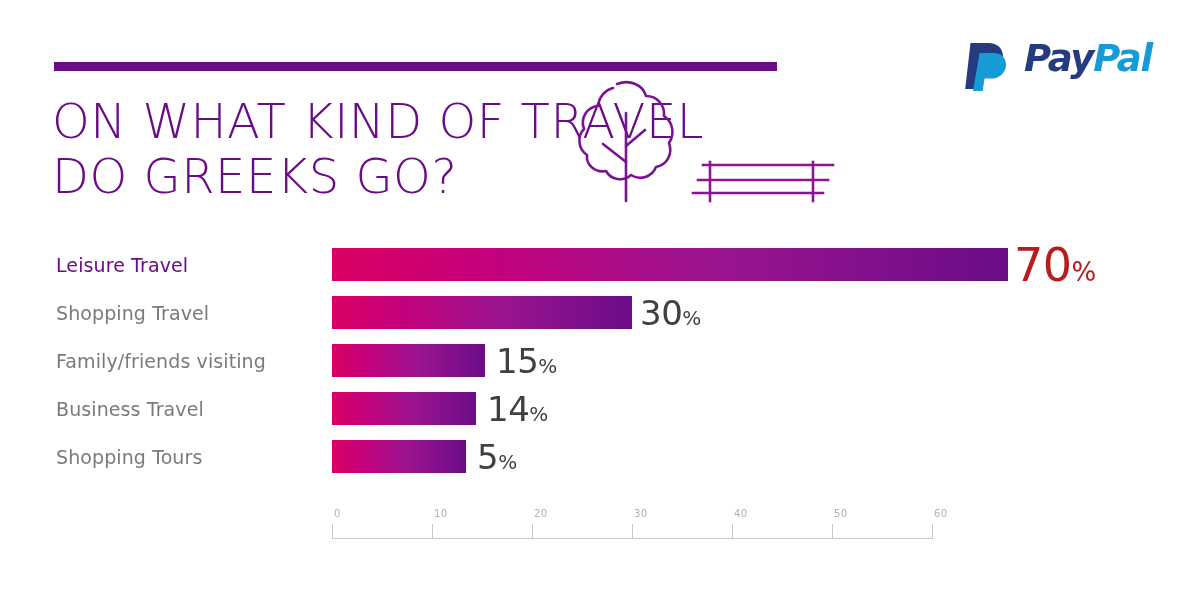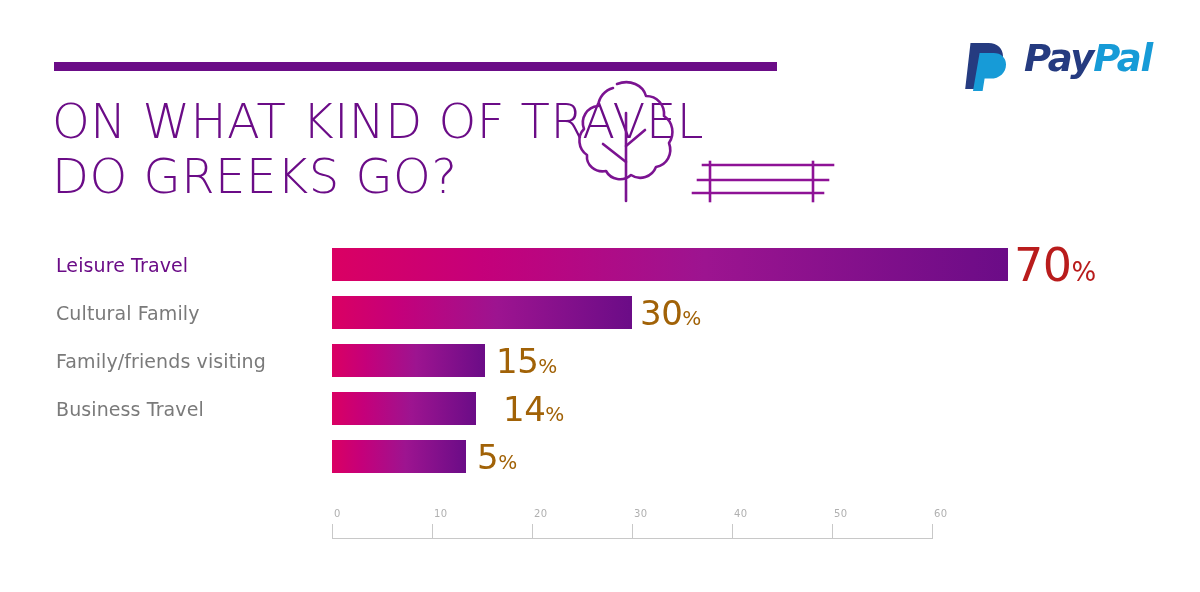--- a/index.html
+++ b/index.html
@@ -105,21 +105,21 @@
   .bar-fill {
     height: 33px;
     background: linear-gradient(90deg, #DA0063 0%, #C5007A 22%, #9D1490 55%, #6B0C87 100%);
   }
   .bar-value {
     position: absolute;
     top: 50%;
     transform: translateY(-50%);
     font-size: 34px;
     font-weight: 400;
-    color: #a16207;
+    color: #404040;
     white-space: nowrap;
     letter-spacing: -0.5px;
   }
   .bar-value .pct {
     font-size: 20px;
     letter-spacing: 0;
   }
   .bar-row.highlight .bar-value {
     color: #b91c1c;
     font-size: 46px;
@@ -224,44 +224,45 @@
 
   <div class="bar-row highlight" style="top:0px;">
     <div class="bar-label">Leisure Travel</div>
     <div class="bar-track" style="width:676px;">
       <div class="bar-fill" style="width:676px;"></div>
     </div>
     <div class="bar-value" style="left:1014px;"><span>70</span><span class="pct">%</span></div>
   </div>
 
   <div class="bar-row" style="top:48px;">
-    <div class="bar-label">Cultural Family</div>
+    <div class="bar-label">Shopping Travel</div>
     <div class="bar-track" style="width:300px;">
       <div class="bar-fill" style="width:300px;"></div>
     </div>
     <div class="bar-value" style="left:640px;"><span>30</span><span class="pct">%</span></div>
   </div>
 
   <div class="bar-row" style="top:96px;">
     <div class="bar-label">Family/friends visiting</div>
     <div class="bar-track" style="width:153px;">
       <div class="bar-fill" style="width:153px;"></div>
     </div>
     <div class="bar-value" style="left:496px;"><span>15</span><span class="pct">%</span></div>
   </div>
 
   <div class="bar-row" style="top:144px;">
     <div class="bar-label">Business Travel</div>
     <div class="bar-track" style="width:144px;">
       <div class="bar-fill" style="width:144px;"></div>
     </div>
-    <div class="bar-value" style="left:487px;margin-left:16px;"><span>14</span><span class="pct">%</span></div>
+    <div class="bar-value" style="left:487px;"><span>14</span><span class="pct">%</span></div>
   </div>
 
   <div class="bar-row" style="top:192px;">
+    <div class="bar-label">Shopping Tours</div>
     <div class="bar-track" style="width:134px;">
       <div class="bar-fill" style="width:134px;"></div>
     </div>
     <div class="bar-value" style="left:477px;"><span>5</span><span class="pct">%</span></div>
   </div>
 
 </div>
 
 <div id="axis">
   <div id="axis-line"></div>

